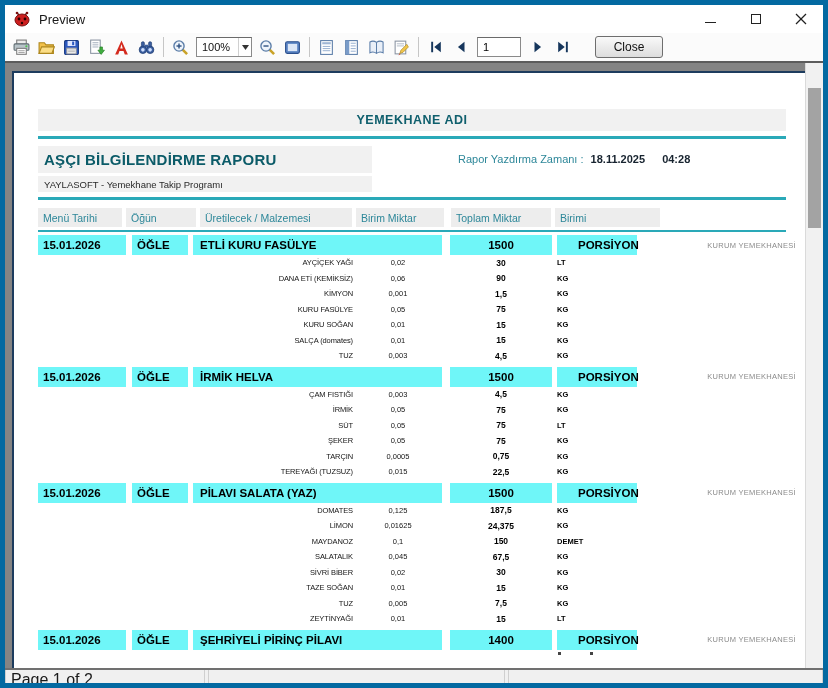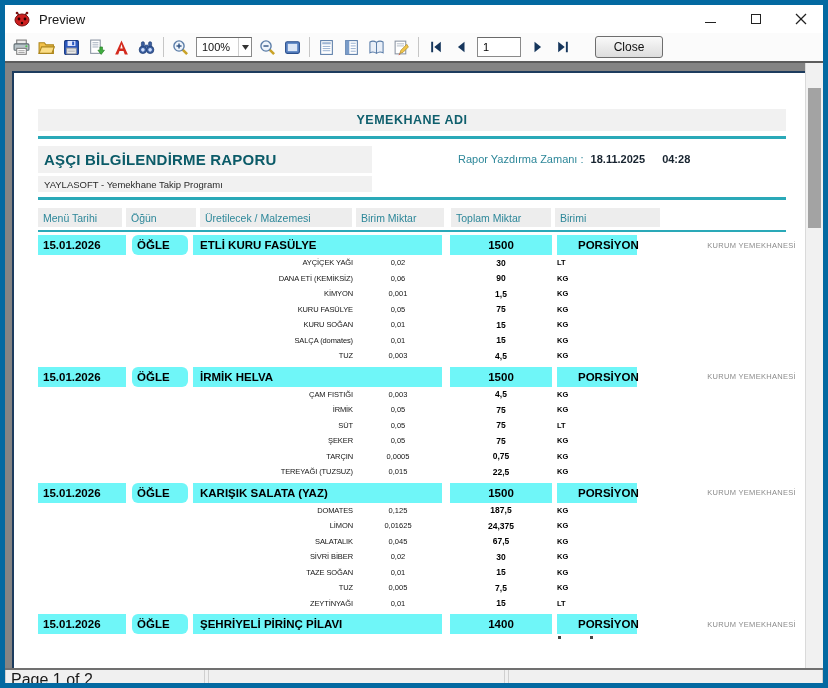--- a/index.html
+++ b/index.html
@@ -57,21 +57,21 @@
   .ch-item { left:162px; width:152px; }
   .ch-per  { left:318px; width:88px; }
   .ch-total{ left:413px; width:100px; }
   .ch-unit { left:517px; width:105px; }
 
   .sections { position:absolute; left:0; top:162px; width:748px; }
   .section { margin-bottom:3px; }
   .sec-head { position:relative; height:20px; }
   .sc { position:absolute; top:0; height:20px; background:#6ff6f8; font-weight:bold; font-size:11.5px; color:#000; display:flex; align-items:center; }
   .sc-date { left:0; width:88px; padding-left:5px; }
-  .sc-meal { left:94px; width:56px; padding-left:5px;border-radius:6px; }
+  .sc-meal { left:94px; width:56px; padding-left:5px; }
   .sc-name { left:155px; width:249px; padding-left:7px; }
   .sc-total{ left:412px; width:102px; justify-content:center; }
   .sc-unit { left:519px; width:80px; padding-left:21px; }
   .sc-loc  { position:absolute; right:-10px; top:0; height:20px; width:170px; display:flex; align-items:center; justify-content:flex-end; font-size:7.5px; color:#8b8b8b; letter-spacing:0.3px; }
 
   .ing { position:relative; height:15.5px; }
   .ic { position:absolute; top:0; height:15.5px; display:flex; align-items:center; }
   .ic-name { left:0; width:315px; justify-content:flex-end; font-size:7.5px; color:#141414; letter-spacing:-0.1px; }
   .ic-per  { left:325px; width:70px; justify-content:center; font-size:7.5px; color:#141414; }
   .ic-total{ left:412px; width:102px; justify-content:center; font-size:8.5px; font-weight:bold; color:#000; }
@@ -394,36 +394,42 @@
               <span class="ic ic-per">0,015</span>
               <span class="ic ic-total">22,5</span>
               <span class="ic ic-unit">KG</span>
             </div>
           </div>
 
           <div class="section">
             <div class="sec-head">
               <span class="sc sc-date">15.01.2026</span>
               <span class="sc sc-meal">ÖĞLE</span>
-              <span class="sc sc-name">KARIŞIK SALATA (YAZ)</span>
+              <span class="sc sc-name">PİLAVI SALATA (YAZ)</span>
               <span class="sc sc-total">1500</span>
               <span class="sc sc-unit">PORSİYON</span>
               <span class="sc-loc">KURUM YEMEKHANESİ</span>
             </div>
             <div class="ing">
               <span class="ic ic-name">DOMATES</span>
               <span class="ic ic-per">0,125</span>
               <span class="ic ic-total">187,5</span>
               <span class="ic ic-unit">KG</span>
             </div>
             <div class="ing">
               <span class="ic ic-name">LİMON</span>
               <span class="ic ic-per">0,01625</span>
               <span class="ic ic-total">24,375</span>
               <span class="ic ic-unit">KG</span>
+            </div>
+            <div class="ing">
+              <span class="ic ic-name">MAYDANOZ</span>
+              <span class="ic ic-per">0,1</span>
+              <span class="ic ic-total">150</span>
+              <span class="ic ic-unit">DEMET</span>
             </div>
             <div class="ing">
               <span class="ic ic-name">SALATALIK</span>
               <span class="ic ic-per">0,045</span>
               <span class="ic ic-total">67,5</span>
               <span class="ic ic-unit">KG</span>
             </div>
             <div class="ing">
               <span class="ic ic-name">SİVRİ BİBER</span>
               <span class="ic ic-per">0,02</span>

